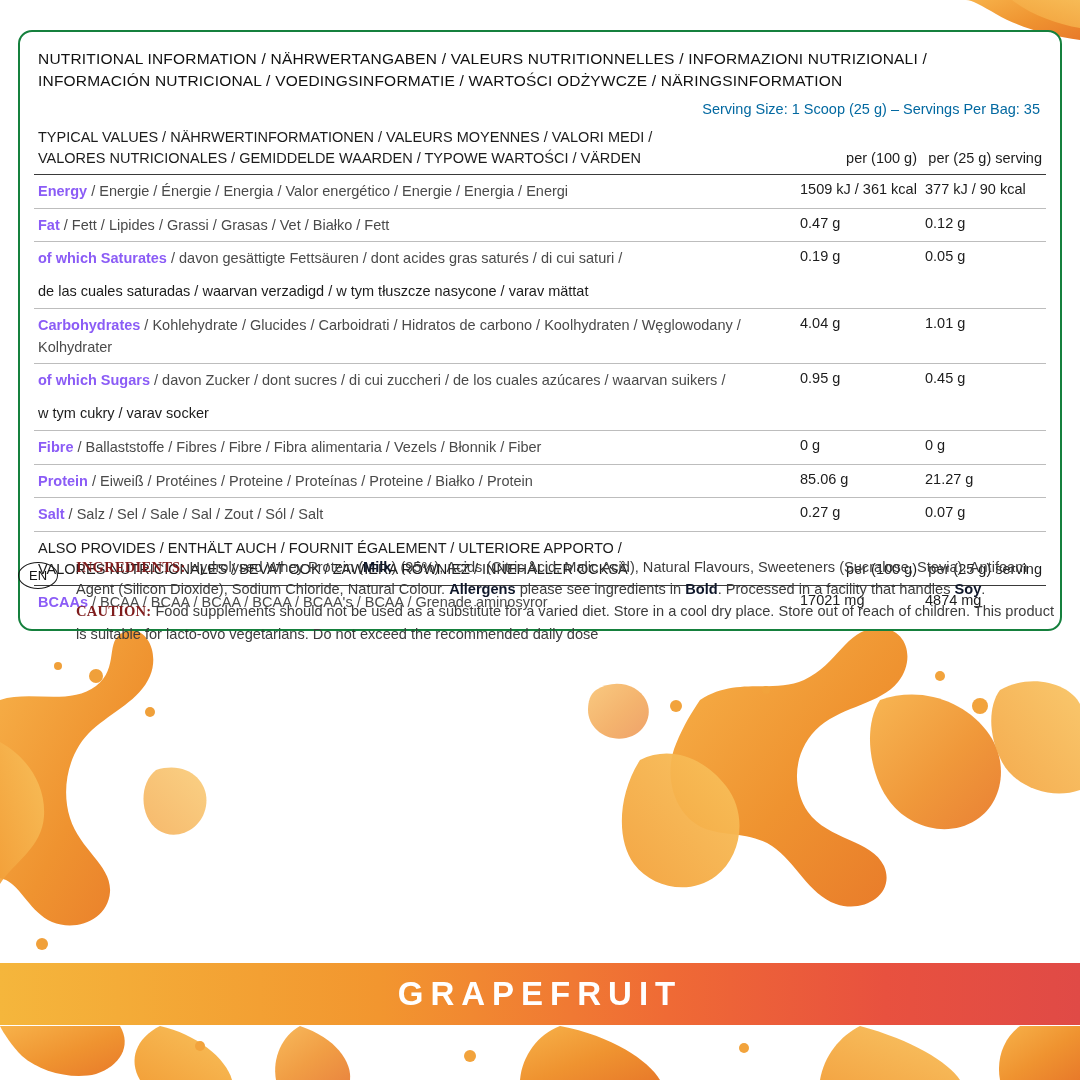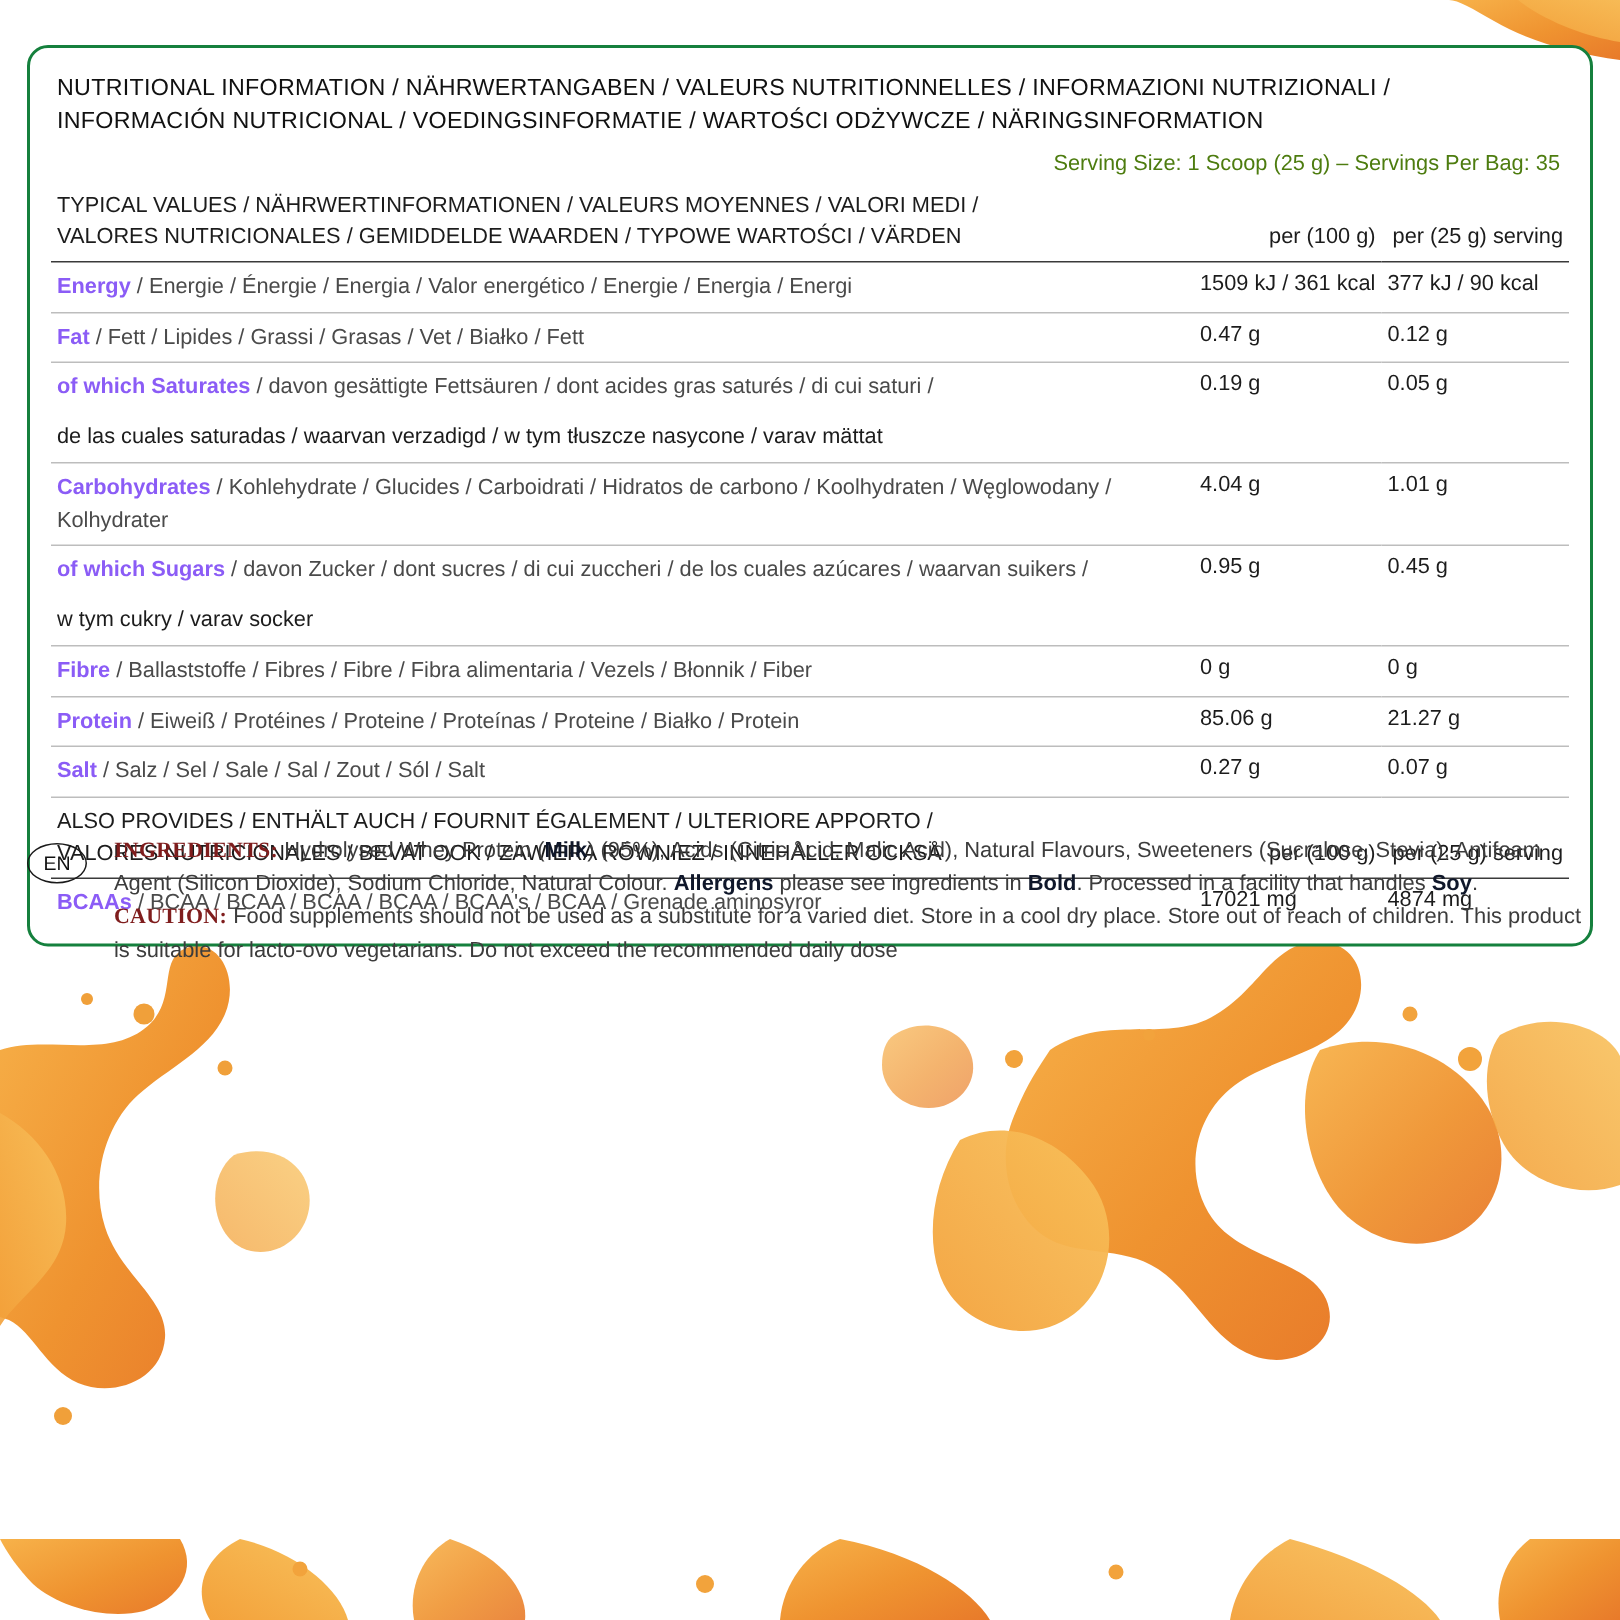--- a/index.html
+++ b/index.html
@@ -39,21 +39,21 @@
     font-size: 15.5px;
     letter-spacing: 0.2px;
     color: #111;
     line-height: 1.45;
     padding: 0 4px;
     white-space: pre-line;
   }
   .serving-line {
     text-align: right;
     font-size: 14.5px;
-    color: #4d7c0f;
+    color: #0369a1;
     margin-top: 8px;
     padding-right: 6px;
   }
 
   table.nutri {
     width: 100%;
     border-collapse: collapse;
     margin-top: 4px;
     font-size: 14.5px;
     color: #1c1c1c;
@@ -297,14 +297,17 @@
   </div>
 
   <div class="ingredients-wrap">
     <div class="lang-badge">EN</div>
     <div class="ingredients">
       <span class="hd">INGREDIENTS:</span><span> Hydrolysed Whey Protein (</span><b>Milk</b><span>) (95%), Acids (Citric Acid, Malic Acid), Natural Flavours, Sweeteners (Sucralose, Stevia), Antifoam Agent (Silicon Dioxide), Sodium Chloride, Natural Colour.  </span><b>Allergens</b><span> please see ingredients in </span><b>Bold</b><span>. Processed in a facility that handles </span><b>Soy</b><span>.</span><br>
       <span class="hd">CAUTION:</span><span> Food supplements should not be used as a substitute for a varied diet. Store in a cool dry place. Store out of reach of children. This product is suitable for lacto-ovo vegetarians. Do not exceed the recommended daily dose</span>
     </div>
   </div>
 
+  <div class="flavour-band">
+    <span>GRAPEFRUIT</span>
+  </div>
 
 </div>
 
 </body></html>

